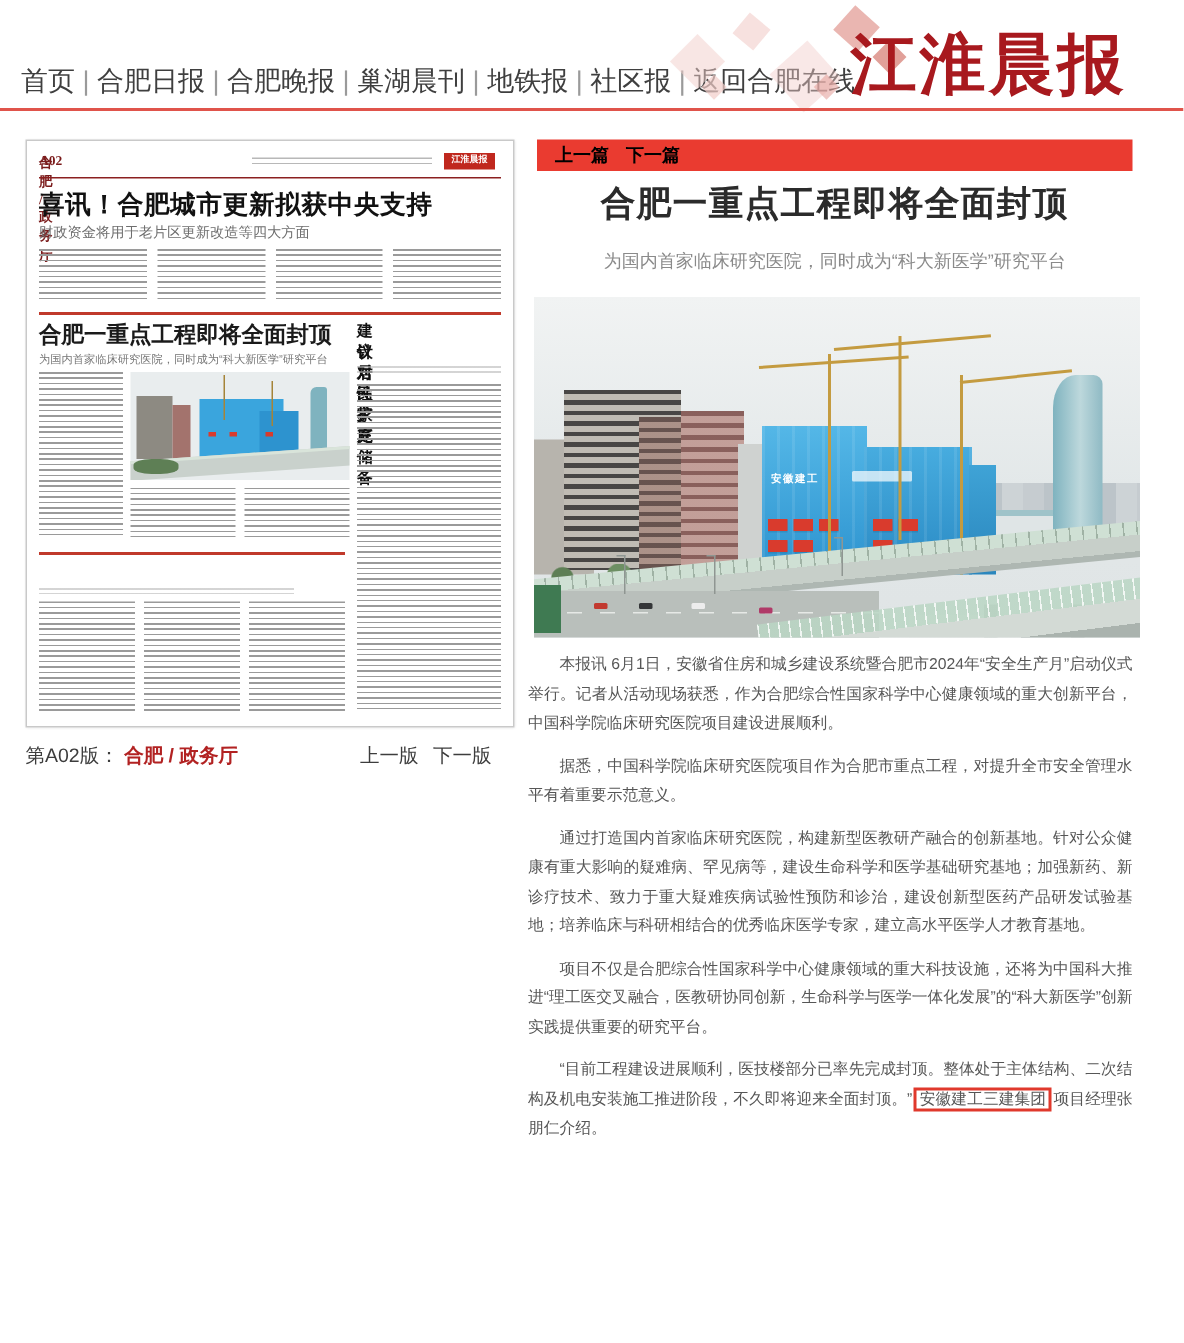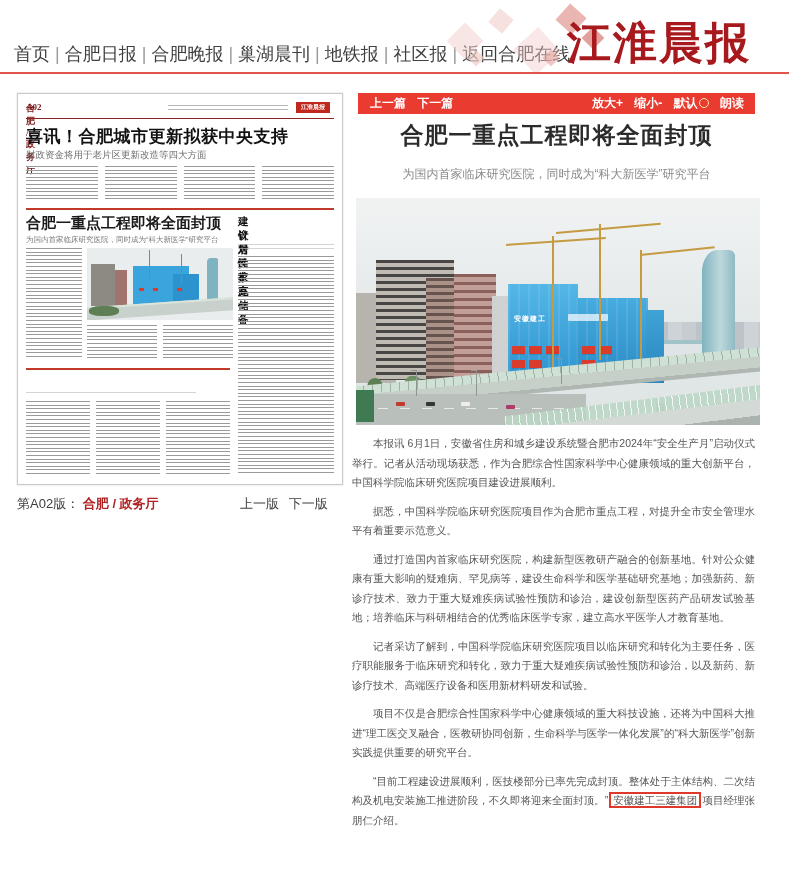--- a/index.html
+++ b/index.html
@@ -69,21 +69,21 @@
   .page-foot{position:absolute;left:17px;top:495px;font-size:13px;color:#3d3d3d;}
   .page-foot .sec{color:#b22222;font-weight:bold;}
   .prevnext{position:absolute;left:240px;top:495px;font-size:13px;color:#3d3d3d;}
   .prevnext a{margin-right:6px;}
 
   
   .toolbar{position:absolute;left:358px;top:93px;width:397px;height:21px;background:#ea3b30;
            color:#fff;font-size:12px;font-weight:bold;line-height:21px;}
   .toolbar .tleft{position:absolute;left:8px;}
   .toolbar .tright{position:absolute;right:7px;}
-  .toolbar a{margin:0 4px;color:#ffffff;}
+  .toolbar a{margin:0 4px;color:#000000;}
   .circ{display:inline-block;width:8px;height:8px;border:1.5px solid #ffe9a8;border-radius:50%;
         vertical-align:-1px;margin-left:1px;}
   .art-title{position:absolute;left:358px;top:120px;width:397px;text-align:center;
              font-size:23px;font-weight:900;color:#2b2b2b;letter-spacing:1px;}
   .art-sub{position:absolute;left:358px;top:166px;width:397px;text-align:center;
            font-size:12px;color:#8a8a8a;}
 
   
   .photo{position:absolute;left:356px;top:198px;width:404px;height:227px;overflow:hidden;
          background:linear-gradient(180deg,#f1f3f3 0%,#e3e8e9 55%,#dfe4e5 100%);}
@@ -229,26 +229,20 @@
 <div class="prevnext">
   <a href="#">上一版</a>
   <a href="#">下一版</a>
 </div>
 
 <div class="toolbar">
   <span class="tleft">
     <a href="#">上一篇</a>
     <a href="#">下一篇</a>
   </span>
-  <span class="tright">
-    <a href="#">放大+</a>
-    <a href="#">缩小-</a>
-    <a href="#"><span>默认</span><span class="circ"></span></a>
-    <a href="#">朗读</a>
-  </span>
 </div>
 
 <div class="art-title">合肥一重点工程即将全面封顶</div>
 <div class="art-sub">为国内首家临床研究医院，同时成为“科大新医学”研究平台</div>
 
 <div class="photo">
   <div class="bldg-far"></div>
   <div class="bldg-brown"></div>
   <div class="bldg-brown2"></div>
   <div class="bldg-pink"></div>
@@ -294,16 +288,15 @@
   <div class="pillar" style="left:358px;"></div>
   <div class="viaduct2">
       <div class="posts"></div>
     </div>
 </div>
 
 <div class="art-body">
     <p>本报讯 6月1日，安徽省住房和城乡建设系统暨合肥市2024年“安全生产月”启动仪式举行。记者从活动现场获悉，作为合肥综合性国家科学中心健康领域的重大创新平台，中国科学院临床研究医院项目建设进展顺利。</p>
     <p>据悉，中国科学院临床研究医院项目作为合肥市重点工程，对提升全市安全管理水平有着重要示范意义。</p>
     <p>通过打造国内首家临床研究医院，构建新型医教研产融合的创新基地。针对公众健康有重大影响的疑难病、罕见病等，建设生命科学和医学基础研究基地；加强新药、新诊疗技术、致力于重大疑难疾病试验性预防和诊治，建设创新型医药产品研发试验基地；培养临床与科研相结合的优秀临床医学专家，建立高水平医学人才教育基地。</p>
-    <p>记者采访了解到，中国科学院临床研究医院项目以临床研究和转化为主要任务，医疗职能服务于临床研究和转化，致力于重大疑难疾病试验性预防和诊治，以及新药、新诊疗技术、高端医疗设备和医用新材料研发和试验。</p>
     <p>项目不仅是合肥综合性国家科学中心健康领域的重大科技设施，还将为中国科大推进“理工医交叉融合，医教研协同创新，生命科学与医学一体化发展”的“科大新医学”创新实践提供重要的研究平台。</p>
     <p>“目前工程建设进展顺利，医技楼部分已率先完成封顶。整体处于主体结构、二次结构及机电安装施工推进阶段，不久即将迎来全面封顶。”<span class="hl">安徽建工三建集团</span>项目经理张朋仁介绍。</p>
   </div>
 
 </body></html>

